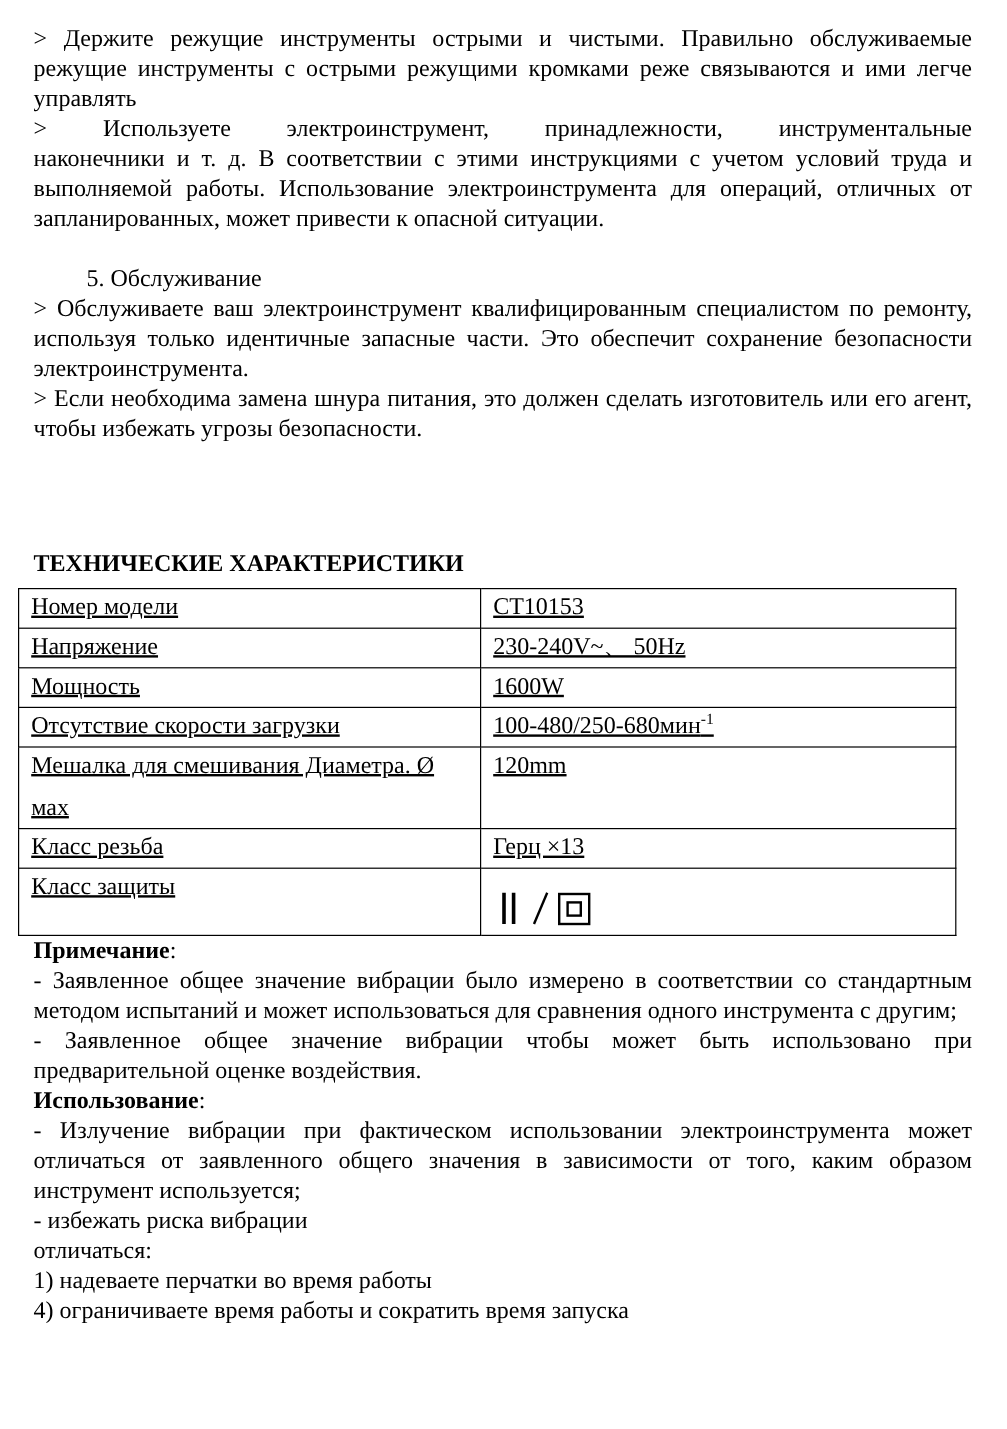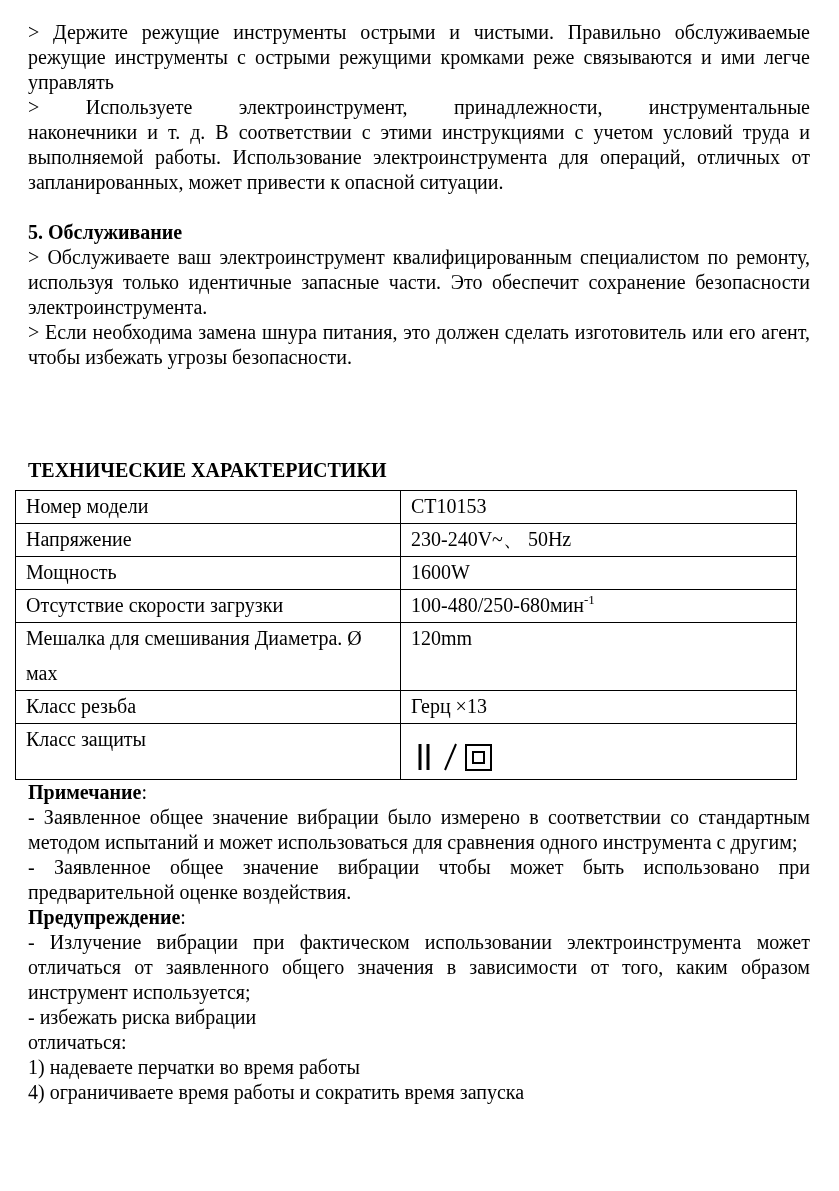--- a/index.html
+++ b/index.html
@@ -10,32 +10,33 @@
     background: #ffffff;
     color: #000000;
     font-family: "Liberation Serif", "DejaVu Serif", serif;
     font-size: 20px;
     line-height: 25px;
   }
   .page { padding: 20px 29px 0 28px; }
   p { margin: 0; text-align: justify; }
   .fj { display: block; text-align: justify; text-align-last: justify; }
   .bold { font-weight: bold; }
-  .sec-heading { font-weight: bold; margin-top: 25px; }
+  .sec-heading { font-weight: normal; margin-top: 25px; margin-left: 44px; }
   .specs-heading { font-weight: bold; margin-top: 88px; margin-bottom: 7px; }
   table.specs {
     border-collapse: collapse;
     width: 100%;
     margin-left: -13px;
     table-layout: fixed;
   }
   table.specs td {
     border: 1px solid #000;
     vertical-align: top;
     padding: 3px 8px 4px 10px;
+    text-decoration: underline;
   }
   td.c1 { width: 385px; }
   .second-line { display: block; margin-top: 10px; }
   sup { font-size: 13px; line-height: 0; }
   .ins-icon { display: block; margin-top: 14px; margin-bottom: 2px; }
   .note-block p { margin: 0; }
   .plain { text-align: left; }
 </style>
 </head>
 <body>
@@ -92,21 +93,21 @@
         </td>
       </tr>
     </tbody>
   </table>
 
   <div class="note-block">
     <p class="plain"><span class="bold">Примечание</span><span>:</span></p>
     <p>- Заявленное общее значение вибрации было измерено в соответствии со стандартным методом испытаний и может использоваться для сравнения одного инструмента с другим;</p>
     <p>- Заявленное общее значение вибрации чтобы может быть использовано при предварительной оценке воздействия.</p>
 
-    <p class="plain"><span class="bold">Предупреждение</span><span>:</span></p>
+    <p class="plain"><span class="bold">Использование</span><span>:</span></p>
     <p>- Излучение вибрации при фактическом использовании электроинструмента может отличаться от заявленного общего значения в зависимости от того, каким образом инструмент используется;</p>
     <p class="plain">- избежать риска вибрации</p>
 
     <p class="plain">отличаться:</p>
     <p class="plain">1) надеваете перчатки во время работы</p>
     <p class="plain">4) ограничиваете время работы и сократить время запуска</p>
   </div>
 
 </div>
 

